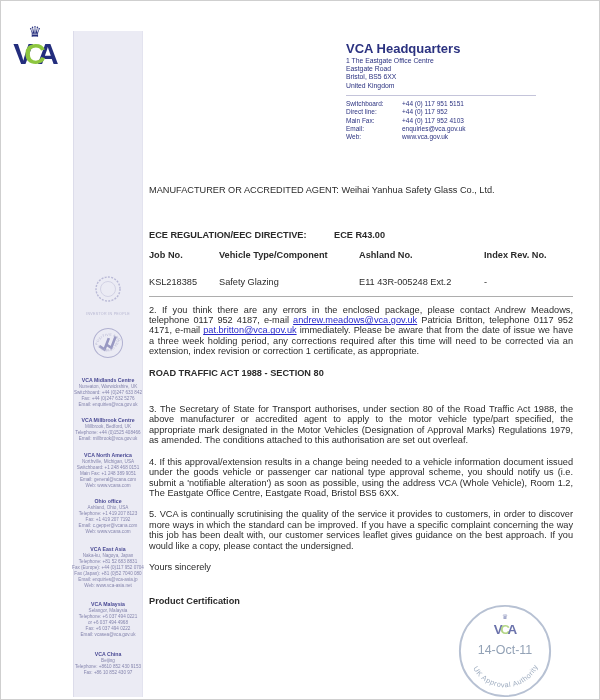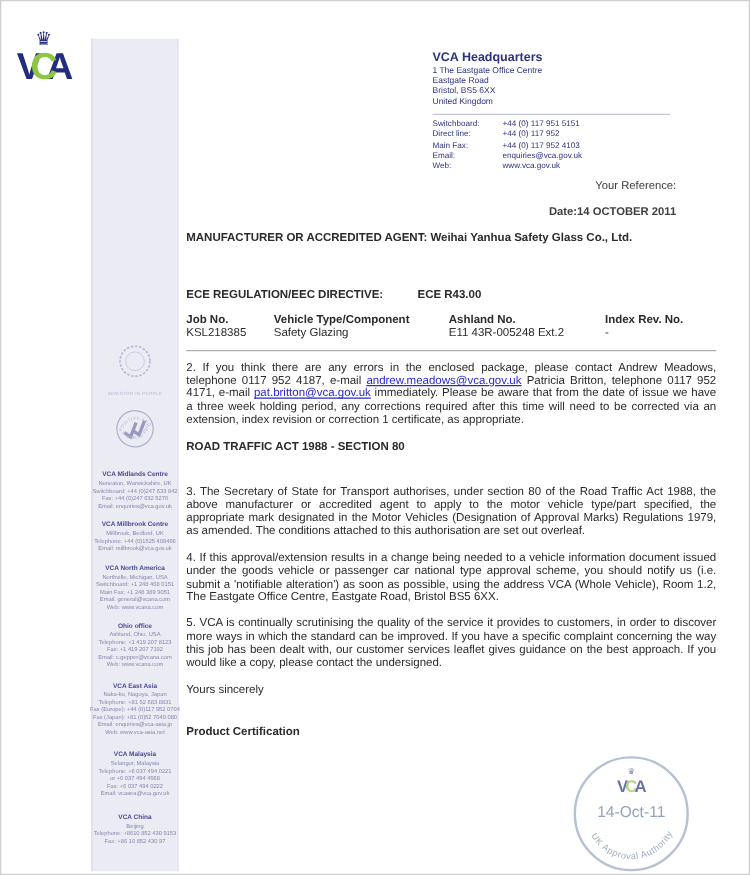--- a/index.html
+++ b/index.html
@@ -14,35 +14,35 @@
   .logo .letters{display:flex;align-items:center;font-weight:800;font-size:30px;line-height:30px;letter-spacing:-2px;}
   .logo .lv,.logo .la{color:#232d7d;}
   .logo .lc{color:#8dc63f;margin:0 -7px;position:relative;z-index:0;}
   .emb{position:absolute;left:0;width:68px;text-align:center;}
   .emb .cap{font-size:3.6px;color:#b5b5d0;letter-spacing:.3px;margin-top:1px;}
   .off{position:absolute;left:-8px;width:84px;text-align:center;color:#8585ad;
        font-size:4.6px;line-height:6px;}
   .off .t{font-size:5.2px;font-weight:700;color:#4a4a94;margin-bottom:1px;}
   
   .hq{position:absolute;left:345px;top:40px;width:190px;color:#2b3280;}
-  .hq .hqtitle{font-size:10px;font-weight:700;margin-bottom:1px;}
+  .hq .hqtitle{font-size:13px;font-weight:700;margin-bottom:1px;}
   .hq .adr{font-size:6.8px;line-height:8.2px;}
   .hq .contacts{margin-top:5px;padding-top:4px;border-top:1px solid #c4c4da;
                 display:grid;grid-template-columns:56px auto;font-size:6.5px;line-height:8.4px;}
   
   .refblock{position:absolute;right:58px;top:142px;text-align:right;font-size:9px;color:#3a3a3a;}
   .refblock .dateline{margin-top:11px;font-weight:700;color:#404040;}
   
   .body{position:absolute;left:148px;top:184px;width:424px;font-size:9.2px;line-height:10.4px;
         color:#2b2b2b;text-align:justify;}
   .mb{margin-bottom:11px;}
-  .bold{font-weight:700;}
+  .bold{font-weight:400;}
   .dirrow{display:flex;margin-bottom:9px;font-weight:700;margin-top:35px;}
   .dirrow .dlabel{width:185px;}
-  .jobtable{display:grid;grid-template-columns:70px 140px 125px 89px;row-gap:1px;margin-bottom:8px;}
+  .jobtable{display:grid;grid-template-columns:70px 140px 125px 89px;row-gap:17px;margin-bottom:8px;}
   .jobtable .h{font-weight:700;}
   .jobtable .c{text-align:left;}
   .jobtable .l{text-align:left;}
   .rule{border:none;border-top:1px solid #adadad;margin:0 0 8px 0;}
   .heading{font-weight:700;text-align:left;margin-bottom:26px;}
   a.maillink{color:#2a2acb;text-decoration:underline;}
   .closing{margin-bottom:24px;}
   .sig{font-weight:700;}
   
   .stamp{position:absolute;left:456px;top:602px;width:96px;height:96px;}
@@ -162,24 +162,20 @@
       <span>+44 (0) 117 952</span>
       <span>Main Fax:</span>
       <span>+44 (0) 117 952 4103</span>
       <span>Email:</span>
       <span>enquiries@vca.gov.uk</span>
       <span>Web:</span>
       <span>www.vca.gov.uk</span>
     </div>
   </div>
 
-  <div class="refblock">
-    <div>Your Reference:</div>
-    <div class="dateline">Date:14 OCTOBER 2011</div>
-  </div>
 
   <div class="body">
 
     <div class="mb bold">MANUFACTURER OR ACCREDITED AGENT: Weihai Yanhua Safety Glass Co., Ltd.</div>
 
     <div class="dirrow">
       <span class="dlabel">ECE REGULATION/EEC DIRECTIVE:</span>
       <span>ECE R43.00</span>
     </div>
 

